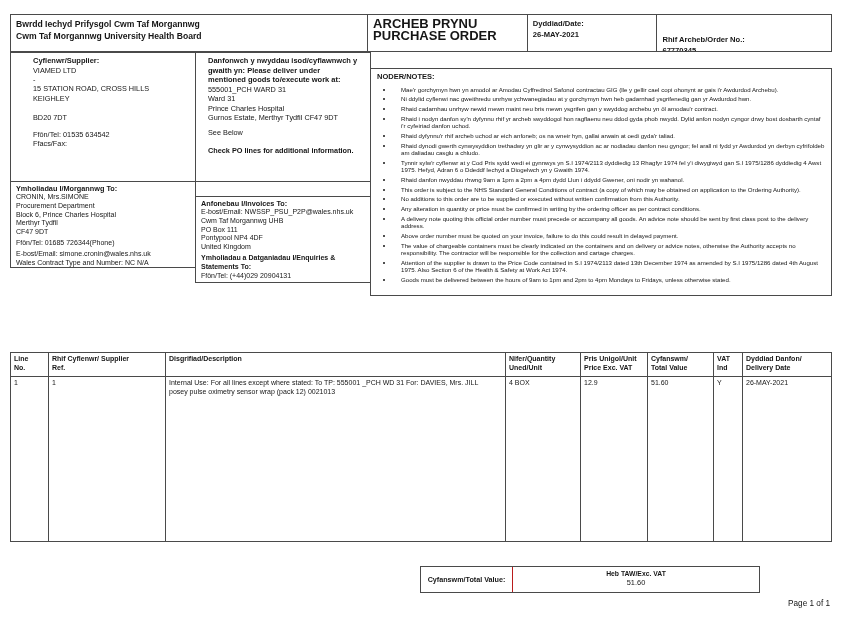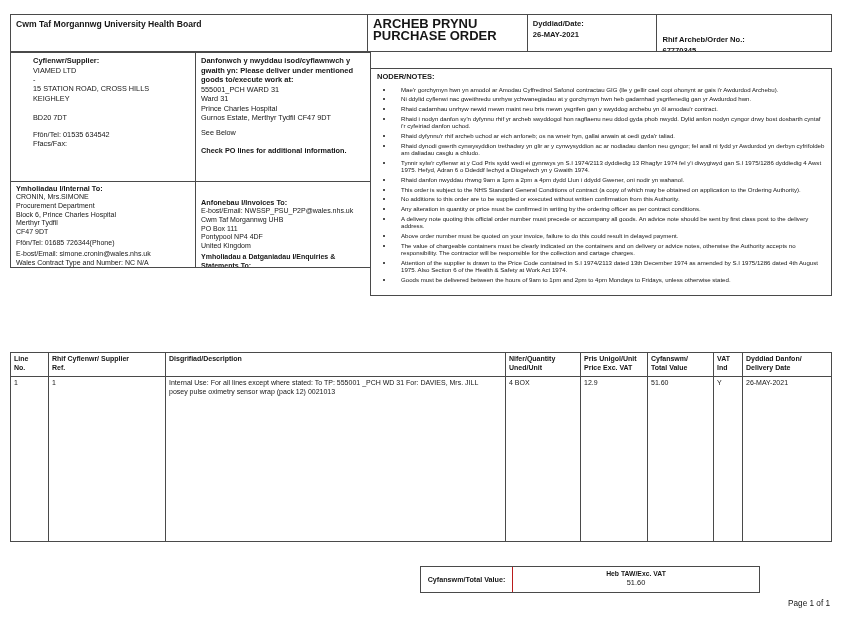--- a/index.html
+++ b/index.html
@@ -19,24 +19,24 @@
   .header-table { top:14px; left:10px; width:822px; height:38px; display:flex; }
   .hcell { border-right:1px solid #4a4a4a; padding:3px 5px; display:flex; flex-direction:column; }
   .hcell:last-child { border-right:none; }
   .hc-org   { width:358px; font-size:8.6px; line-height:12px; }
   .hc-title { width:160px; font-size:13px; line-height:12px; }
   .hc-date  { width:130px; font-size:7.6px; line-height:11px; }
   .hc-order { width:174px; font-size:7.6px; line-height:11px;margin-top:16px; }
 
   
   .supplier-box  { top:52px;  left:10px;  width:186px; height:130px; padding:3px 22px; }
-  .deliver-box   { top:52px;  left:195px; width:176px; height:130px; padding:3px 5px; }
+  .deliver-box   { top:52px;  left:195px; width:176px; height:130px; padding:3px 12px; }
   .notes-box     { top:68px;  left:370px; width:462px; height:228px; padding:3px 6px; }
   .enquiries-box { top:181px; left:10px;  width:186px; height:87px;  padding:2px 5px; }
-  .invoices-box  { top:181px; left:195px; width:176px; height:87px;  padding:16px 5px; }
+  .invoices-box  { top:196px; left:195px; width:176px; height:87px;  padding:2px 5px; }
 
   .label { font-weight:700; font-size:7.5px; line-height:9.6px; }
   .line  { font-size:7.3px; line-height:9.4px; min-height:9.4px; }
   .enquiries-box .line, .invoices-box .line { line-height:8.8px; min-height:8.8px; font-size:7px; }
   .enquiries-box .label, .invoices-box .label { line-height:9px; font-size:7.3px; } .sp6 { height:6px; } .sp8 { height:8px; } .sp2 { height:2px; }
 
   .notes-list { list-style:disc; padding-left:17px; margin-top:4px; }
   .notes-list li { font-size:6.1px; line-height:7.2px; margin-bottom:2.6px; padding-left:7px; }
 
   
@@ -65,20 +65,21 @@
 
   .page-footer { position:absolute; top:599px; right:12px; font-size:8.2px; }
 </style>
 </head>
 <body>
 
 <div class="page">
 
   <div class="box header-table">
     <div class="hcell hc-org">
+      <span class="b">Bwrdd Iechyd Prifysgol Cwm Taf Morgannwg</span>
       <span class="b">Cwm Taf Morgannwg University Health Board</span>
     </div>
     <div class="hcell hc-title">
       <span class="b">ARCHEB PRYNU</span>
       <span class="b">PURCHASE ORDER</span>
     </div>
     <div class="hcell hc-date">
       <span class="b">Dyddiad/Date:</span>
       <span class="b">26-MAY-2021</span>
     </div>
@@ -129,21 +130,21 @@
       <li>Any alteration in quantity or price must be confirmed in writing by the ordering officer as per contract conditions.</li>
       <li>A delivery note quoting this official order number must precede or accompany all goods. An advice note should be sent by first class post to the delivery address.</li>
       <li>Above order number must be quoted on your invoice, failure to do this could result in delayed payment.</li>
       <li>The value of chargeable containers must be clearly indicated on the containers and on delivery or advice notes, otherwise the Authority accepts no responsibility. The contractor will be responsible for the collection and cartage charges.</li>
       <li>Attention of the supplier is drawn to the Price Code contained in S.I 1974/2113 dated 13th December 1974 as amended by S.I 1975/1286 dated 4th August 1975. Also Section 6 of the Health &amp; Safety at Work Act 1974.</li>
       <li>Goods must be delivered between the hours of 9am to 1pm and 2pm to 4pm Mondays to Fridays, unless otherwise stated.</li>
     </ul>
   </div>
 
   <div class="box enquiries-box">
-    <div class="label">Ymholiadau I/Internal To:</div>
+    <div class="label">Ymholiadau I/Morgannwg To:</div>
     <div class="line">CRONIN, Mrs.SIMONE</div>
     <div class="line">Procurement Department</div>
     <div class="line">Block 6, Prince Charles Hospital</div>
     <div class="line">Merthyr Tydfil</div>
     <div class="line">CF47 9DT</div>
     <div class="sp2"></div>
     <div class="line">Ffôn/Tel: 01685 726344(Phone)</div>
     <div class="sp2"></div>
     <div class="line">E-bost/Email: simone.cronin@wales.nhs.uk</div>
     <div class="line">Wales Contract Type and Number: NC N/A</div>

